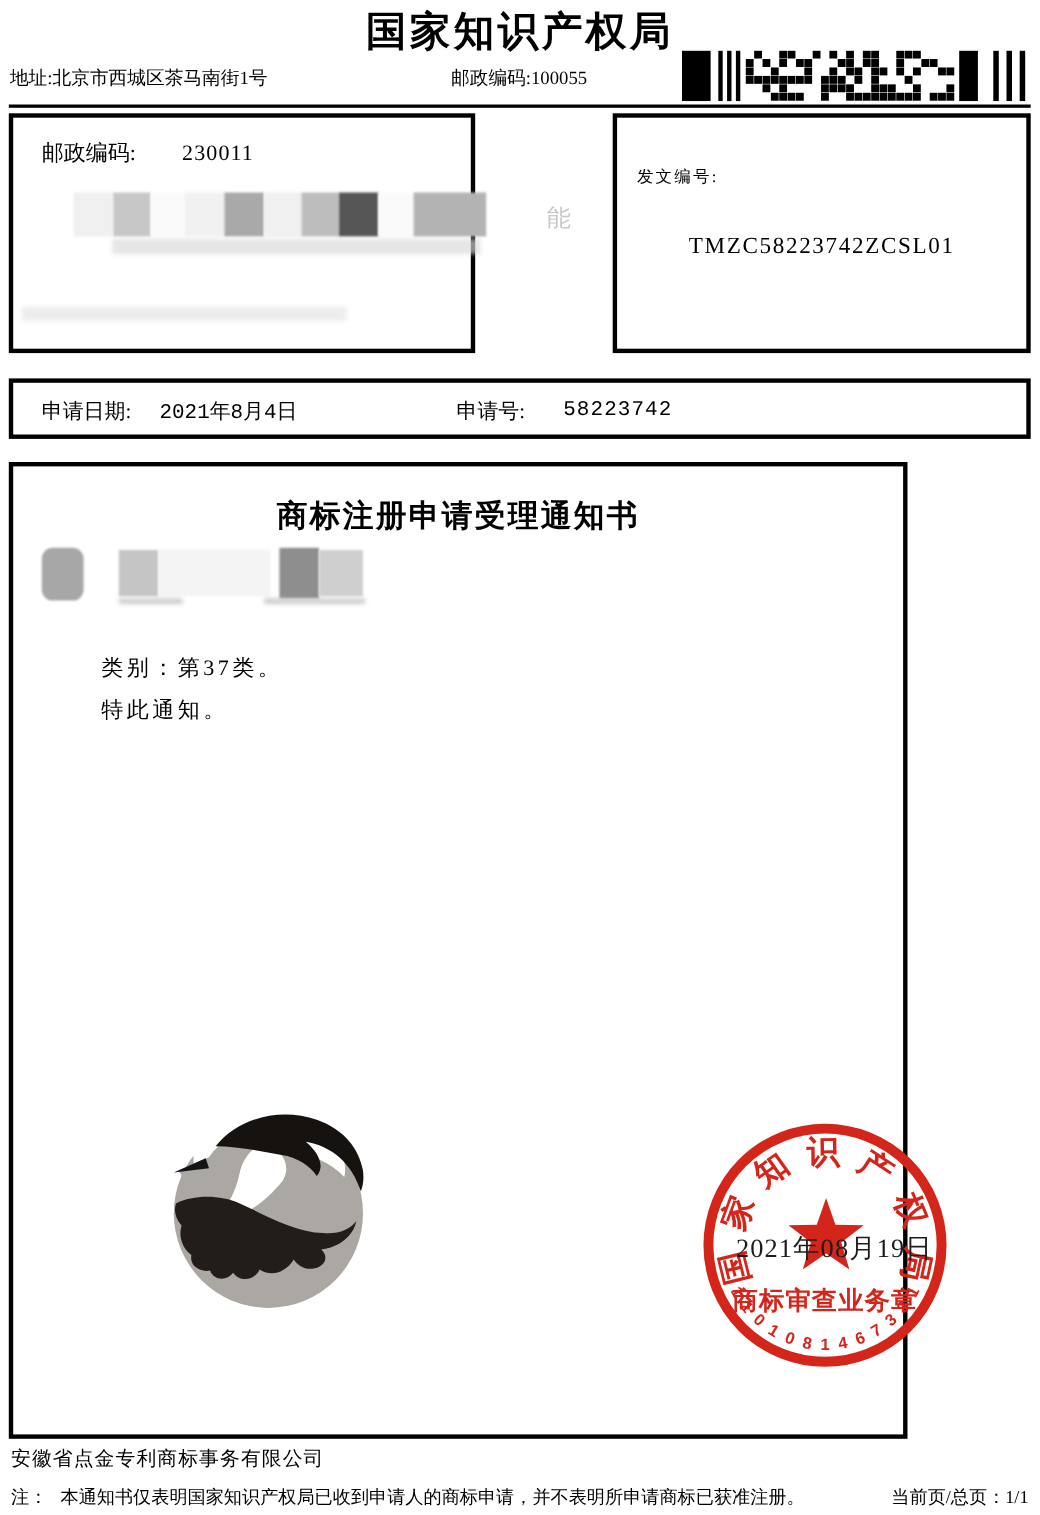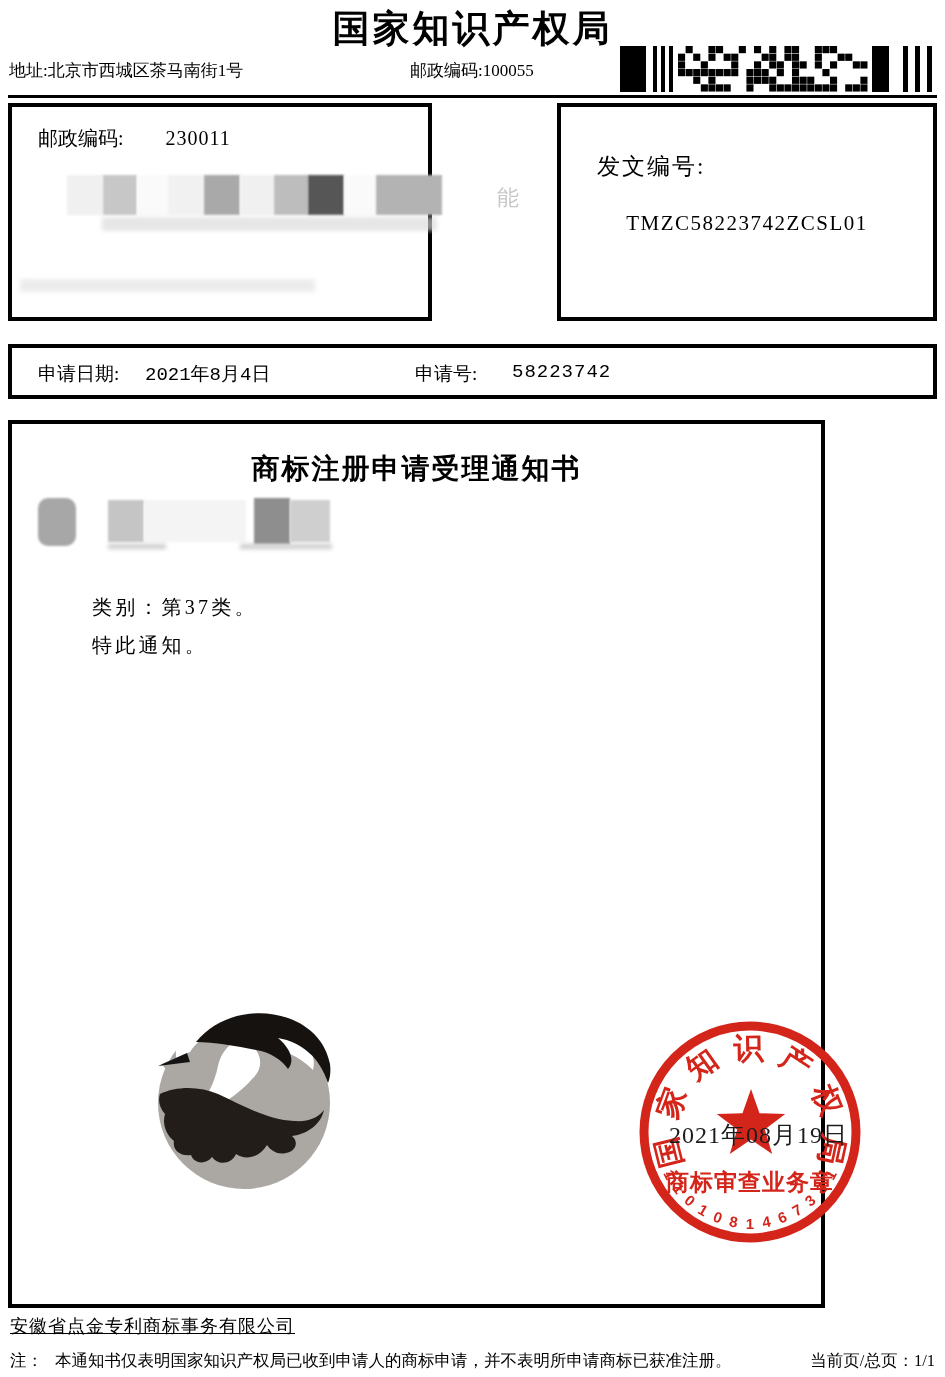--- a/index.html
+++ b/index.html
@@ -25,21 +25,21 @@
   .date-box      { top:344px; left:8px;   width:929px; height:55px; }
   .main-box      { top:420px; left:8px;   width:817px; height:888px; }
 
   .postal-row { position:absolute; top:18px; left:26px; font-size:20px; }
   .postal-row .val { margin-left:42px; letter-spacing:1px; }
 
   .redact { position:absolute; filter:blur(1px); }
   .faint-line { position:absolute; filter:blur(2px); opacity:.65; }
   .ghost-char { position:absolute; color:#c7c7c7; font-size:22px; filter:blur(.5px); }
 
-  .docnum-label { position:absolute; top:44px; left:18px; font-size:23px; letter-spacing:2px;margin-left:18px; }
+  .docnum-label { position:absolute; top:44px; left:18px; font-size:15px; letter-spacing:2px; }
   .docnum-value { position:absolute; top:104px; left:0; width:100%; text-align:center;
                   font-size:21px; letter-spacing:1.5px; }
 
   .date-row { position:absolute; top:13px; left:0; width:100%; font-size:19px; }
   .dr-lbl1 { position:absolute; left:26px; }
   .dr-val1 { position:absolute; left:133px;font-family:Liberation Mono, monospace; }
   .dr-lbl2 { position:absolute; left:403px; }
   .dr-val2 { position:absolute; left:500px; letter-spacing:1px;font-family:Liberation Mono, monospace; }
 
   
@@ -54,21 +54,21 @@
 
   
   .tm-logo  { position:absolute; top:1008px; left:156px; z-index:1; }
   .seal-wrap { position:absolute; top:1017px; left:635px; width:230px; height:230px; z-index:2; }
   .seal-date {
     position:absolute; top:1119px; left:669px; z-index:3;
     font-size:24px; color:#1c1c1c; letter-spacing:1px; white-space:nowrap;
   }
 
   
-  .agent-line { position:absolute; top:1314px; left:10px; font-size:18px; letter-spacing:1px;text-decoration:underline; }
+  .agent-line { position:absolute; top:1314px; left:10px; font-size:18px; letter-spacing:1px; }
   .note-row   { position:absolute; top:1350px; left:10px; font-size:16.5px; white-space:nowrap; }
   .note-row .note-label { margin-right:12px; }
   .page-indicator { position:absolute; top:1350px; right:10px; font-size:16.5px; }
 </style>
 </head>
 <body>
 
 <div class="page">
 
   <h1 class="agency-title">国家知识产权局</h1>

